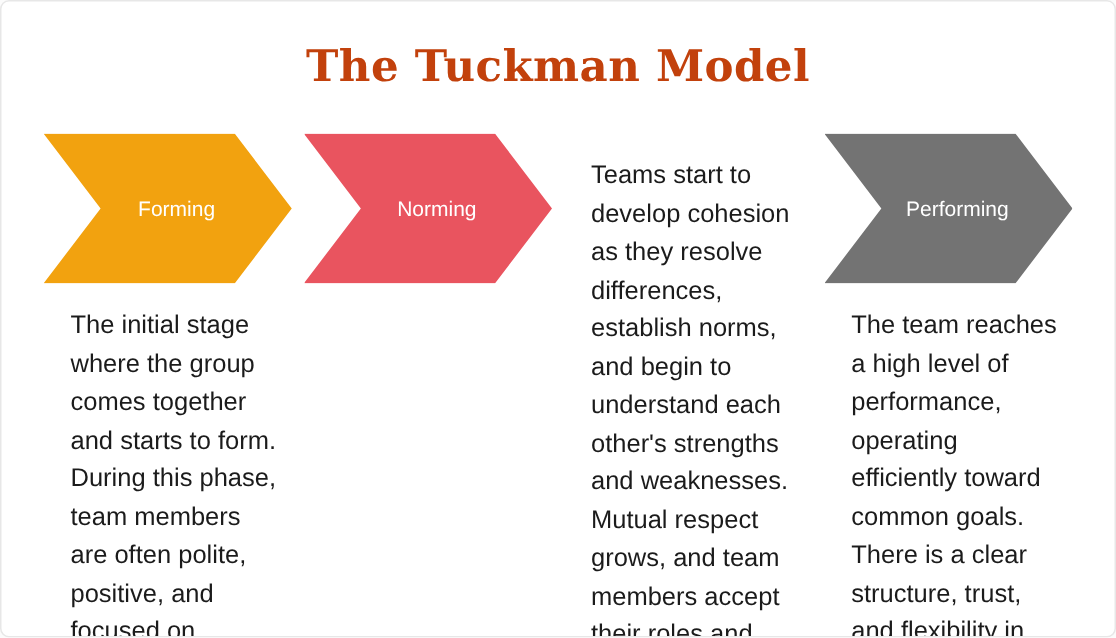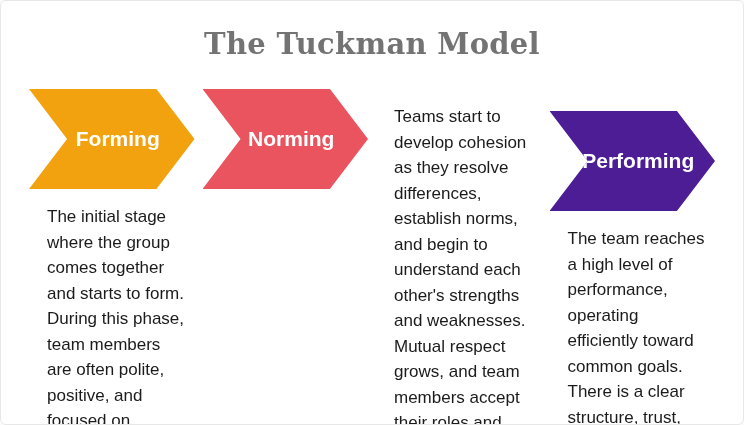--- a/index.html
+++ b/index.html
@@ -15,42 +15,42 @@
     background: #ffffff;
     border: 1px solid #e7e7e7;
     border-radius: 6px;
     padding: 26px 28px 0 28px;
     overflow: hidden;
   }
   .title {
     font-family: "DejaVu Serif", serif;
     font-size: 29px;
     font-weight: 700;
-    color: #737373;
+    color: #c2410c;
     text-align: center;
     letter-spacing: 0.3px;
     margin-bottom: 28px;
   }
   .stages {
     display: grid;
     grid-template-columns: repeat(4, 1fr);
     column-gap: 8px;
   }
   .stage { display: flex; flex-direction: column; }
   .arrow {
     height: 100px;
     display: flex;
     align-items: center;
     justify-content: center;
     clip-path: polygon(0% 0%, 77% 0%, 100% 50%, 77% 100%, 0% 100%, 23% 50%);
   }
   .stage-label {
     color: #ffffff;
-    font-weight: 700;
-    font-size: 21px;
+    font-weight: 400;
+    font-size: 14px;
     padding-left: 12px;
     white-space: nowrap;
   }
   .desc {
     margin-top: 15px;
     padding: 0 10px 0 18px;
     font-size: 17px;
     line-height: 1.5;
     color: #1b1b1b;
   }
@@ -74,20 +74,20 @@
       <div class="arrow" style="background: rgb(233, 84, 95);">
         <span class="stage-label">Norming</span>
       </div>
     </div>
 
     <div class="stage">
       <p class="desc">Teams start to develop cohesion as they resolve differences, establish norms, and begin to understand each other's strengths and weaknesses. Mutual respect grows, and team members accept their roles and responsibilities.</p>
     </div>
 
     <div class="stage">
-      <div class="arrow" style="background: #4c1d95; margin-top: 22px;">
+      <div class="arrow" style="background: #737373;">
         <span class="stage-label">Performing</span>
       </div>
       <p class="desc">The team reaches a high level of performance, operating efficiently toward common goals. There is a clear structure, trust, and flexibility in how the team works together.</p>
     </div>
 
   </div>
 </div>
 
 </body></html>

